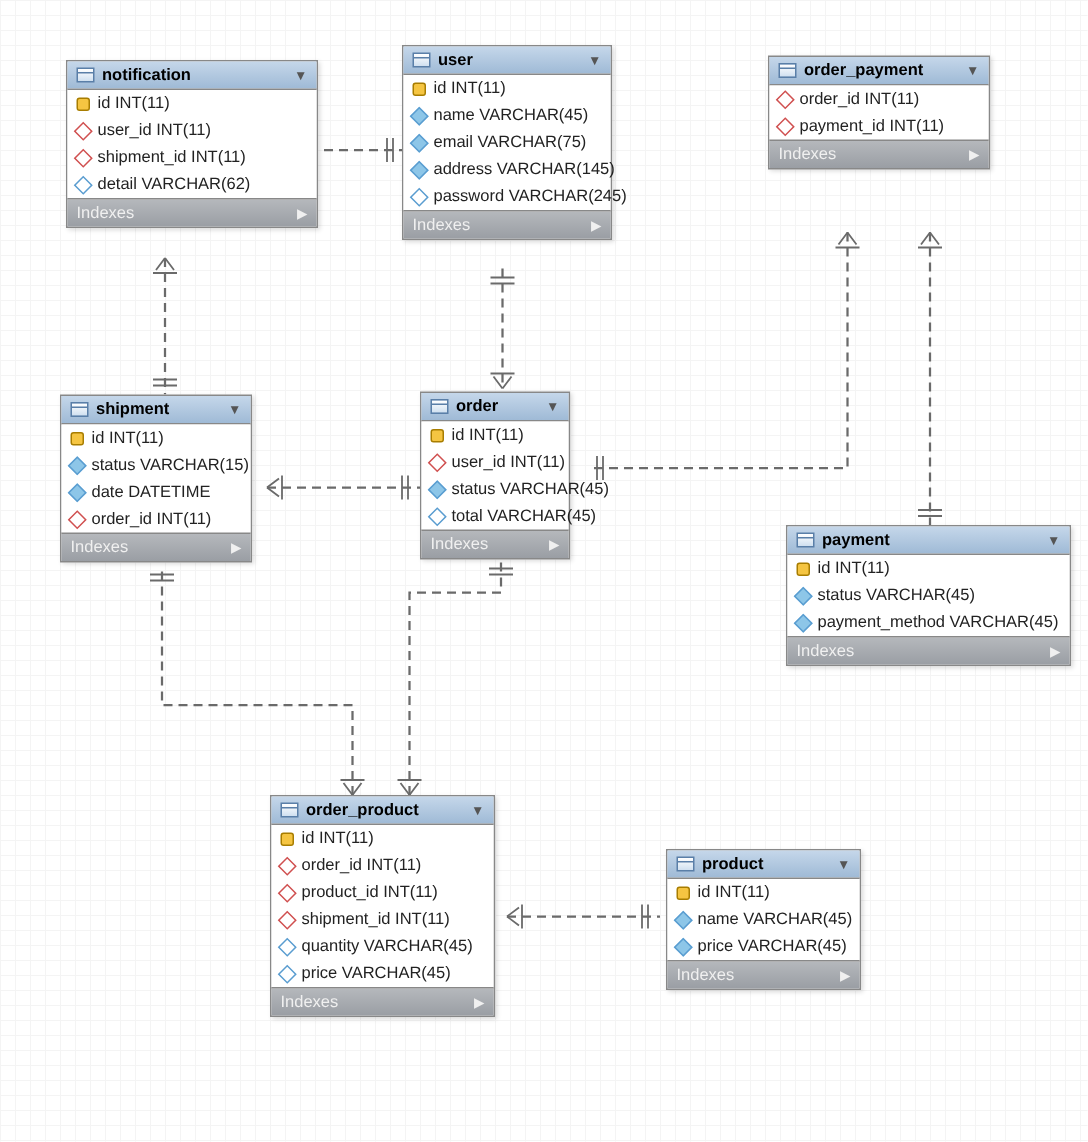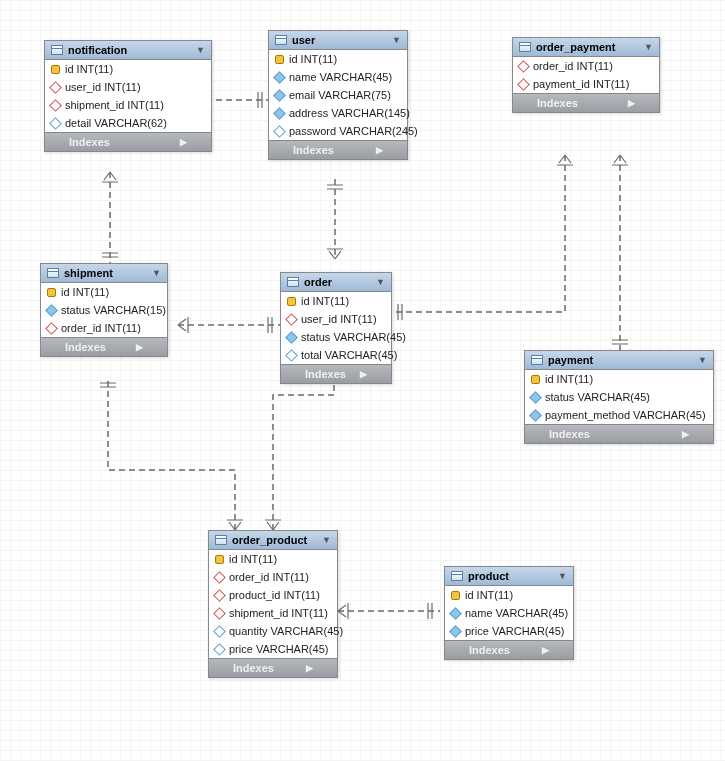--- a/index.html
+++ b/index.html
@@ -9,21 +9,21 @@
 .ehdr .tri{margin-left:auto;color:#555;font-size:9px}
 .tblicon{width:12px;height:10px;background:linear-gradient(#fff,#d0e0f0);border:1px solid #5a7fa8;display:inline-block;position:relative}
 .tblicon:before{content:"";position:absolute;top:2px;left:0;right:0;height:1px;background:#5a7fa8}
 .cols{background:#fff}
 .col{padding:3px 6px;display:flex;align-items:center;gap:5px;color:#222;white-space:nowrap}
 .ic{width:9px;height:9px;display:inline-block;transform:rotate(45deg);flex-shrink:0}
 .ic-pk{background:#f5c542;border:1px solid #a87d00;border-radius:2px;transform:none}
 .ic-fk{background:#fff;border:1px solid #d05050}
 .ic-at{background:#fff;border:1px solid #5a9dd0}
 .ic-atf{background:#8dc6e8;border:1px solid #5a9dd0}
-.idx{background:linear-gradient(#b5b8bc,#9a9ea4);border-top:1px solid #888;padding:3px 24px;color:#f0f0f0;font-weight:bold;display:flex;align-items:center}
+.idx{background:linear-gradient(#b5b8bc,#9a9ea4);border-top:1px solid #888;padding:3px 6px;color:#f0f0f0;font-weight:normal;display:flex;align-items:center}
 .idx .tri{margin-left:auto;font-size:9px}
 svg.conn{position:absolute;top:0;left:0;width:725px;height:761px;pointer-events:none}
 .rel{stroke:#6a6a6a;stroke-width:1.5;stroke-dasharray:6 4;fill:none}
 .cf{stroke:#6a6a6a;stroke-width:1.2;fill:none}
 </style>
 </head>
 <body>
 
 <svg class="conn">
 
@@ -159,31 +159,35 @@
   <div class="cols">
       <div class="col">
         <span class="ic ic-pk"></span>
         <span>id INT(11)</span>
       </div>
       <div class="col">
         <span class="ic ic-atf"></span>
         <span>status VARCHAR(15)</span>
       </div>
       <div class="col">
+        <span class="ic ic-atf"></span>
+        <span>date DATETIME</span>
+      </div>
+      <div class="col">
         <span class="ic ic-fk"></span>
         <span>order_id INT(11)</span>
       </div>
     </div>
   <div class="idx">
     <span>Indexes</span>
     <span class="tri">▶</span>
   </div>
 </div>
 
-<div class="entity" style="left:280px;top:272px;width:112px">
+<div class="entity" style="left:280px;top:261px;width:100px">
   <div class="ehdr">
     <span class="tblicon"></span>
     <span>order</span>
     <span class="tri">▼</span>
   </div>
   <div class="cols">
       <div class="col">
         <span class="ic ic-pk"></span>
         <span>id INT(11)</span>
       </div>
@@ -225,21 +229,21 @@
         <span class="ic ic-atf"></span>
         <span>payment_method VARCHAR(45)</span>
       </div>
     </div>
   <div class="idx">
     <span>Indexes</span>
     <span class="tri">▶</span>
   </div>
 </div>
 
-<div class="entity" style="left:208px;top:530px;width:130px">
+<div class="entity" style="left:180px;top:530px;width:150px">
   <div class="ehdr">
     <span class="tblicon"></span>
     <span>order_product</span>
     <span class="tri">▼</span>
   </div>
   <div class="cols">
       <div class="col">
         <span class="ic ic-pk"></span>
         <span>id INT(11)</span>
       </div>

